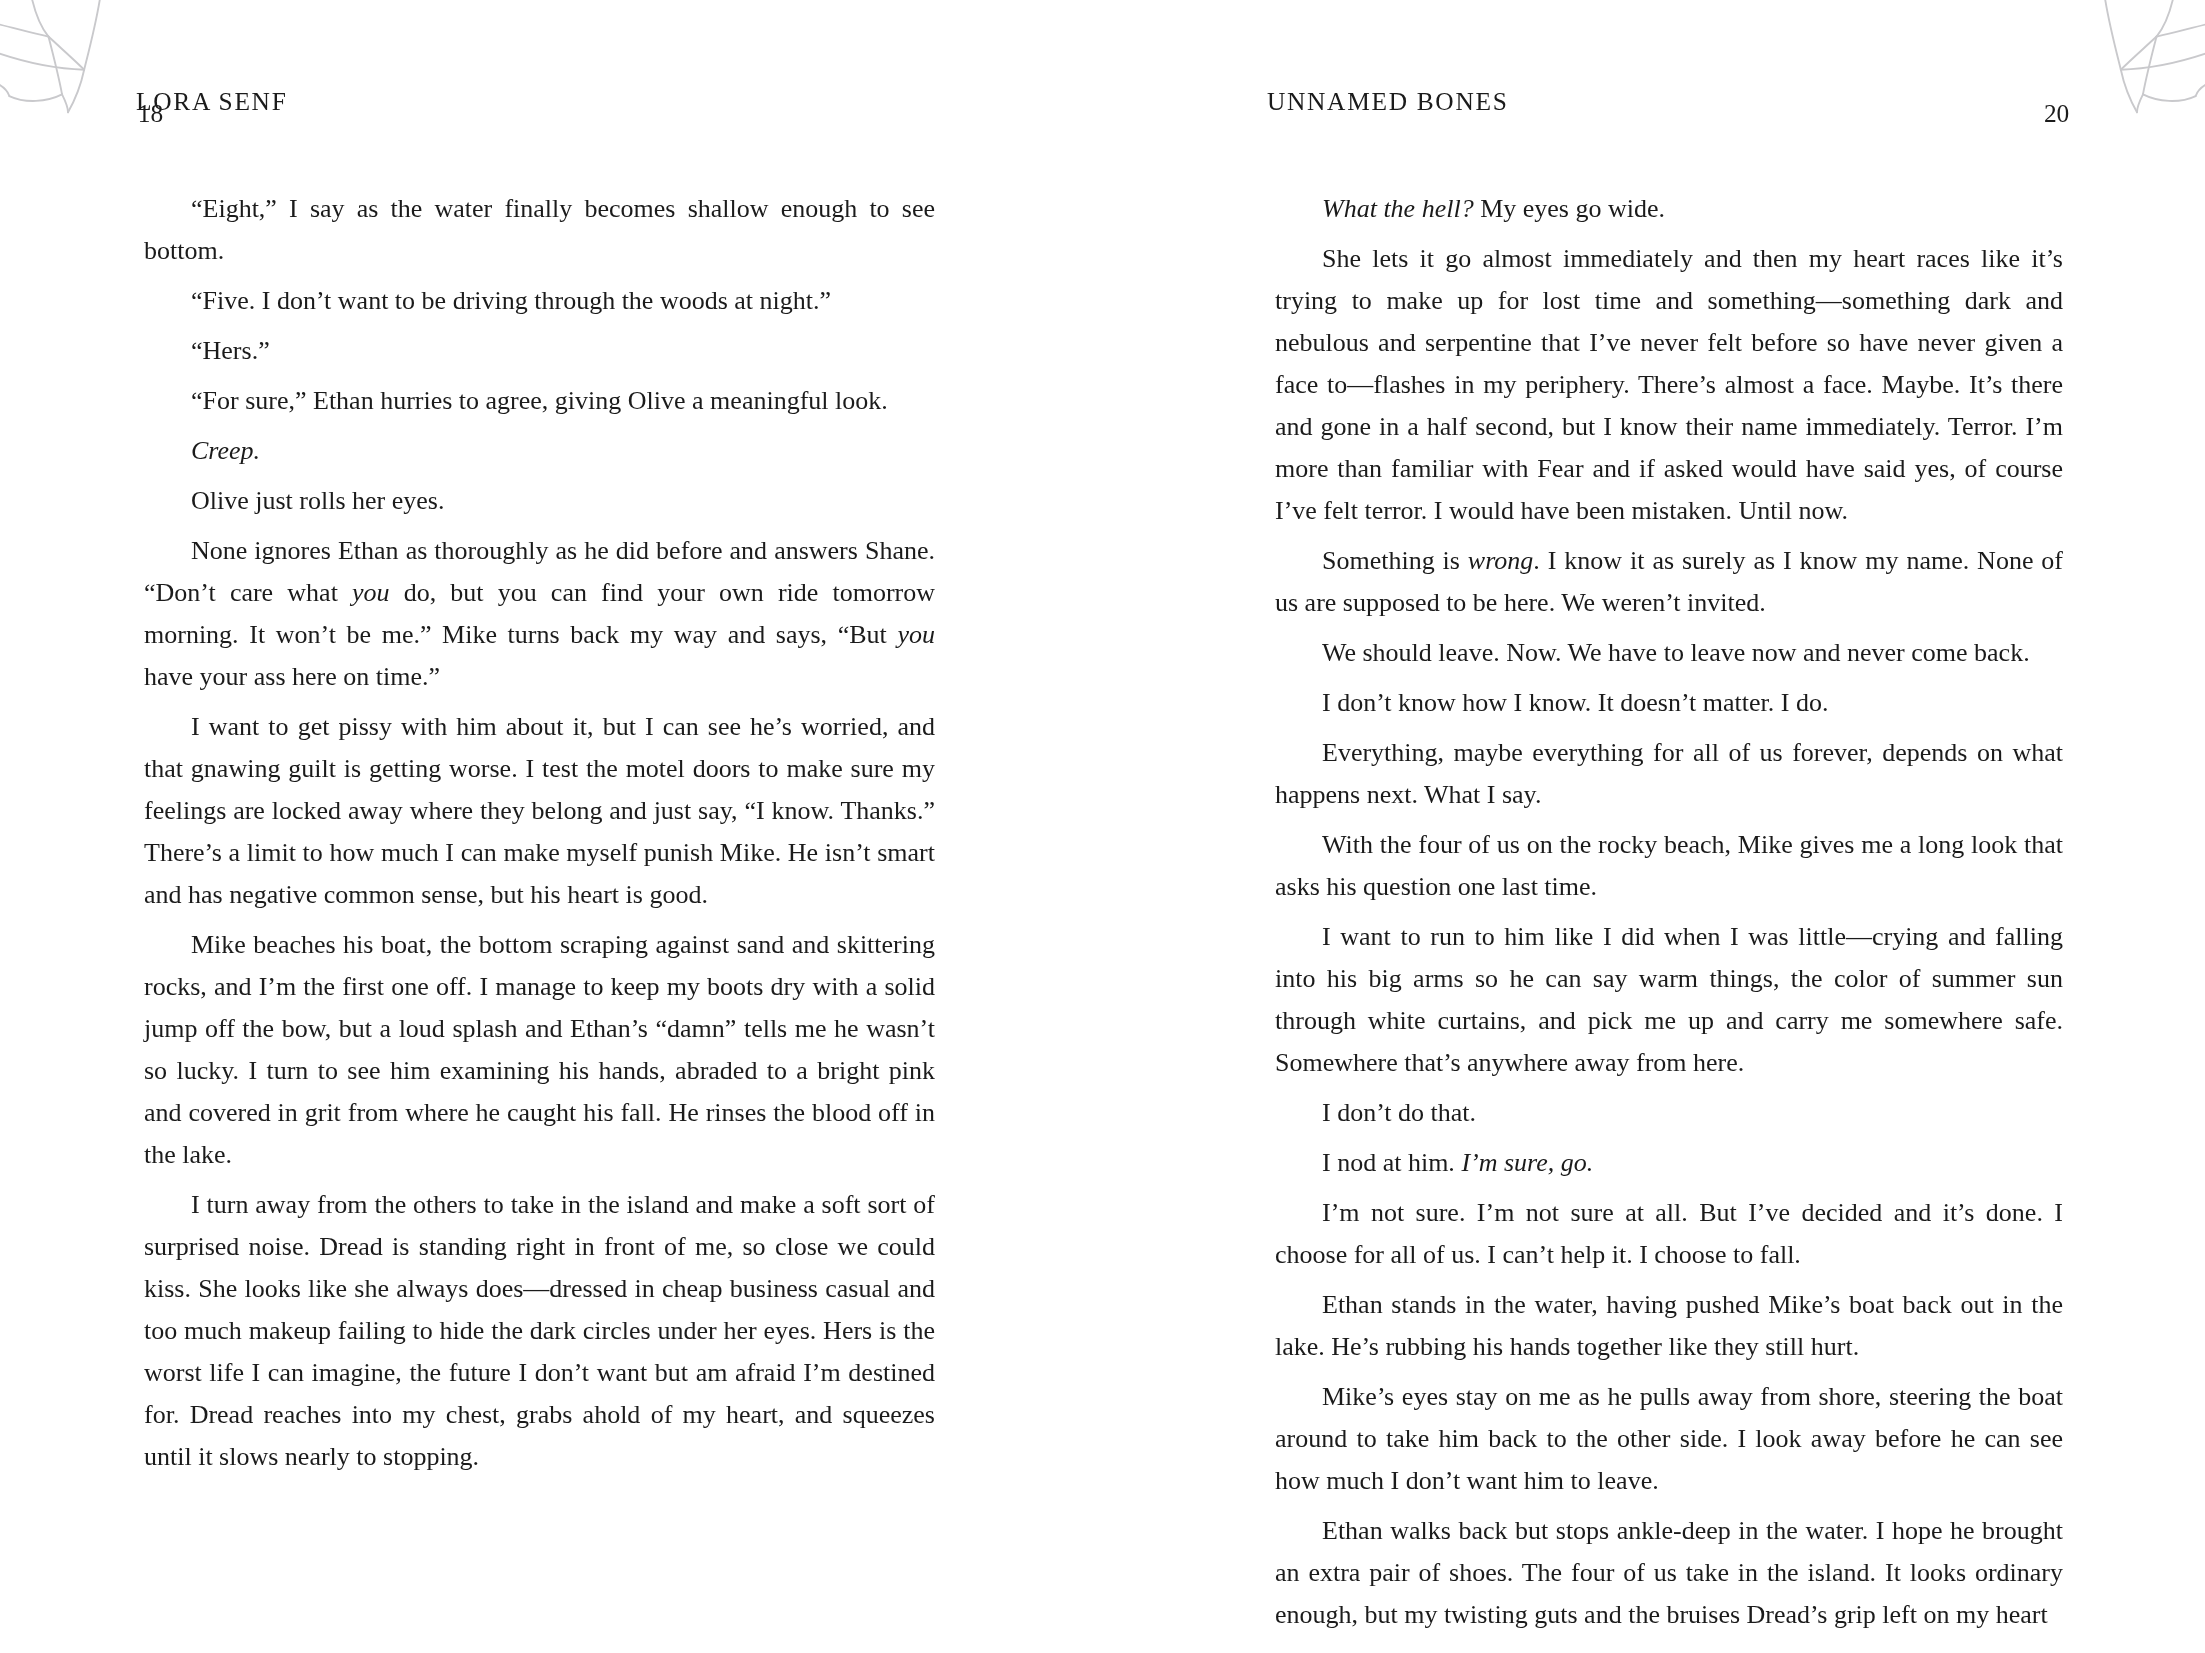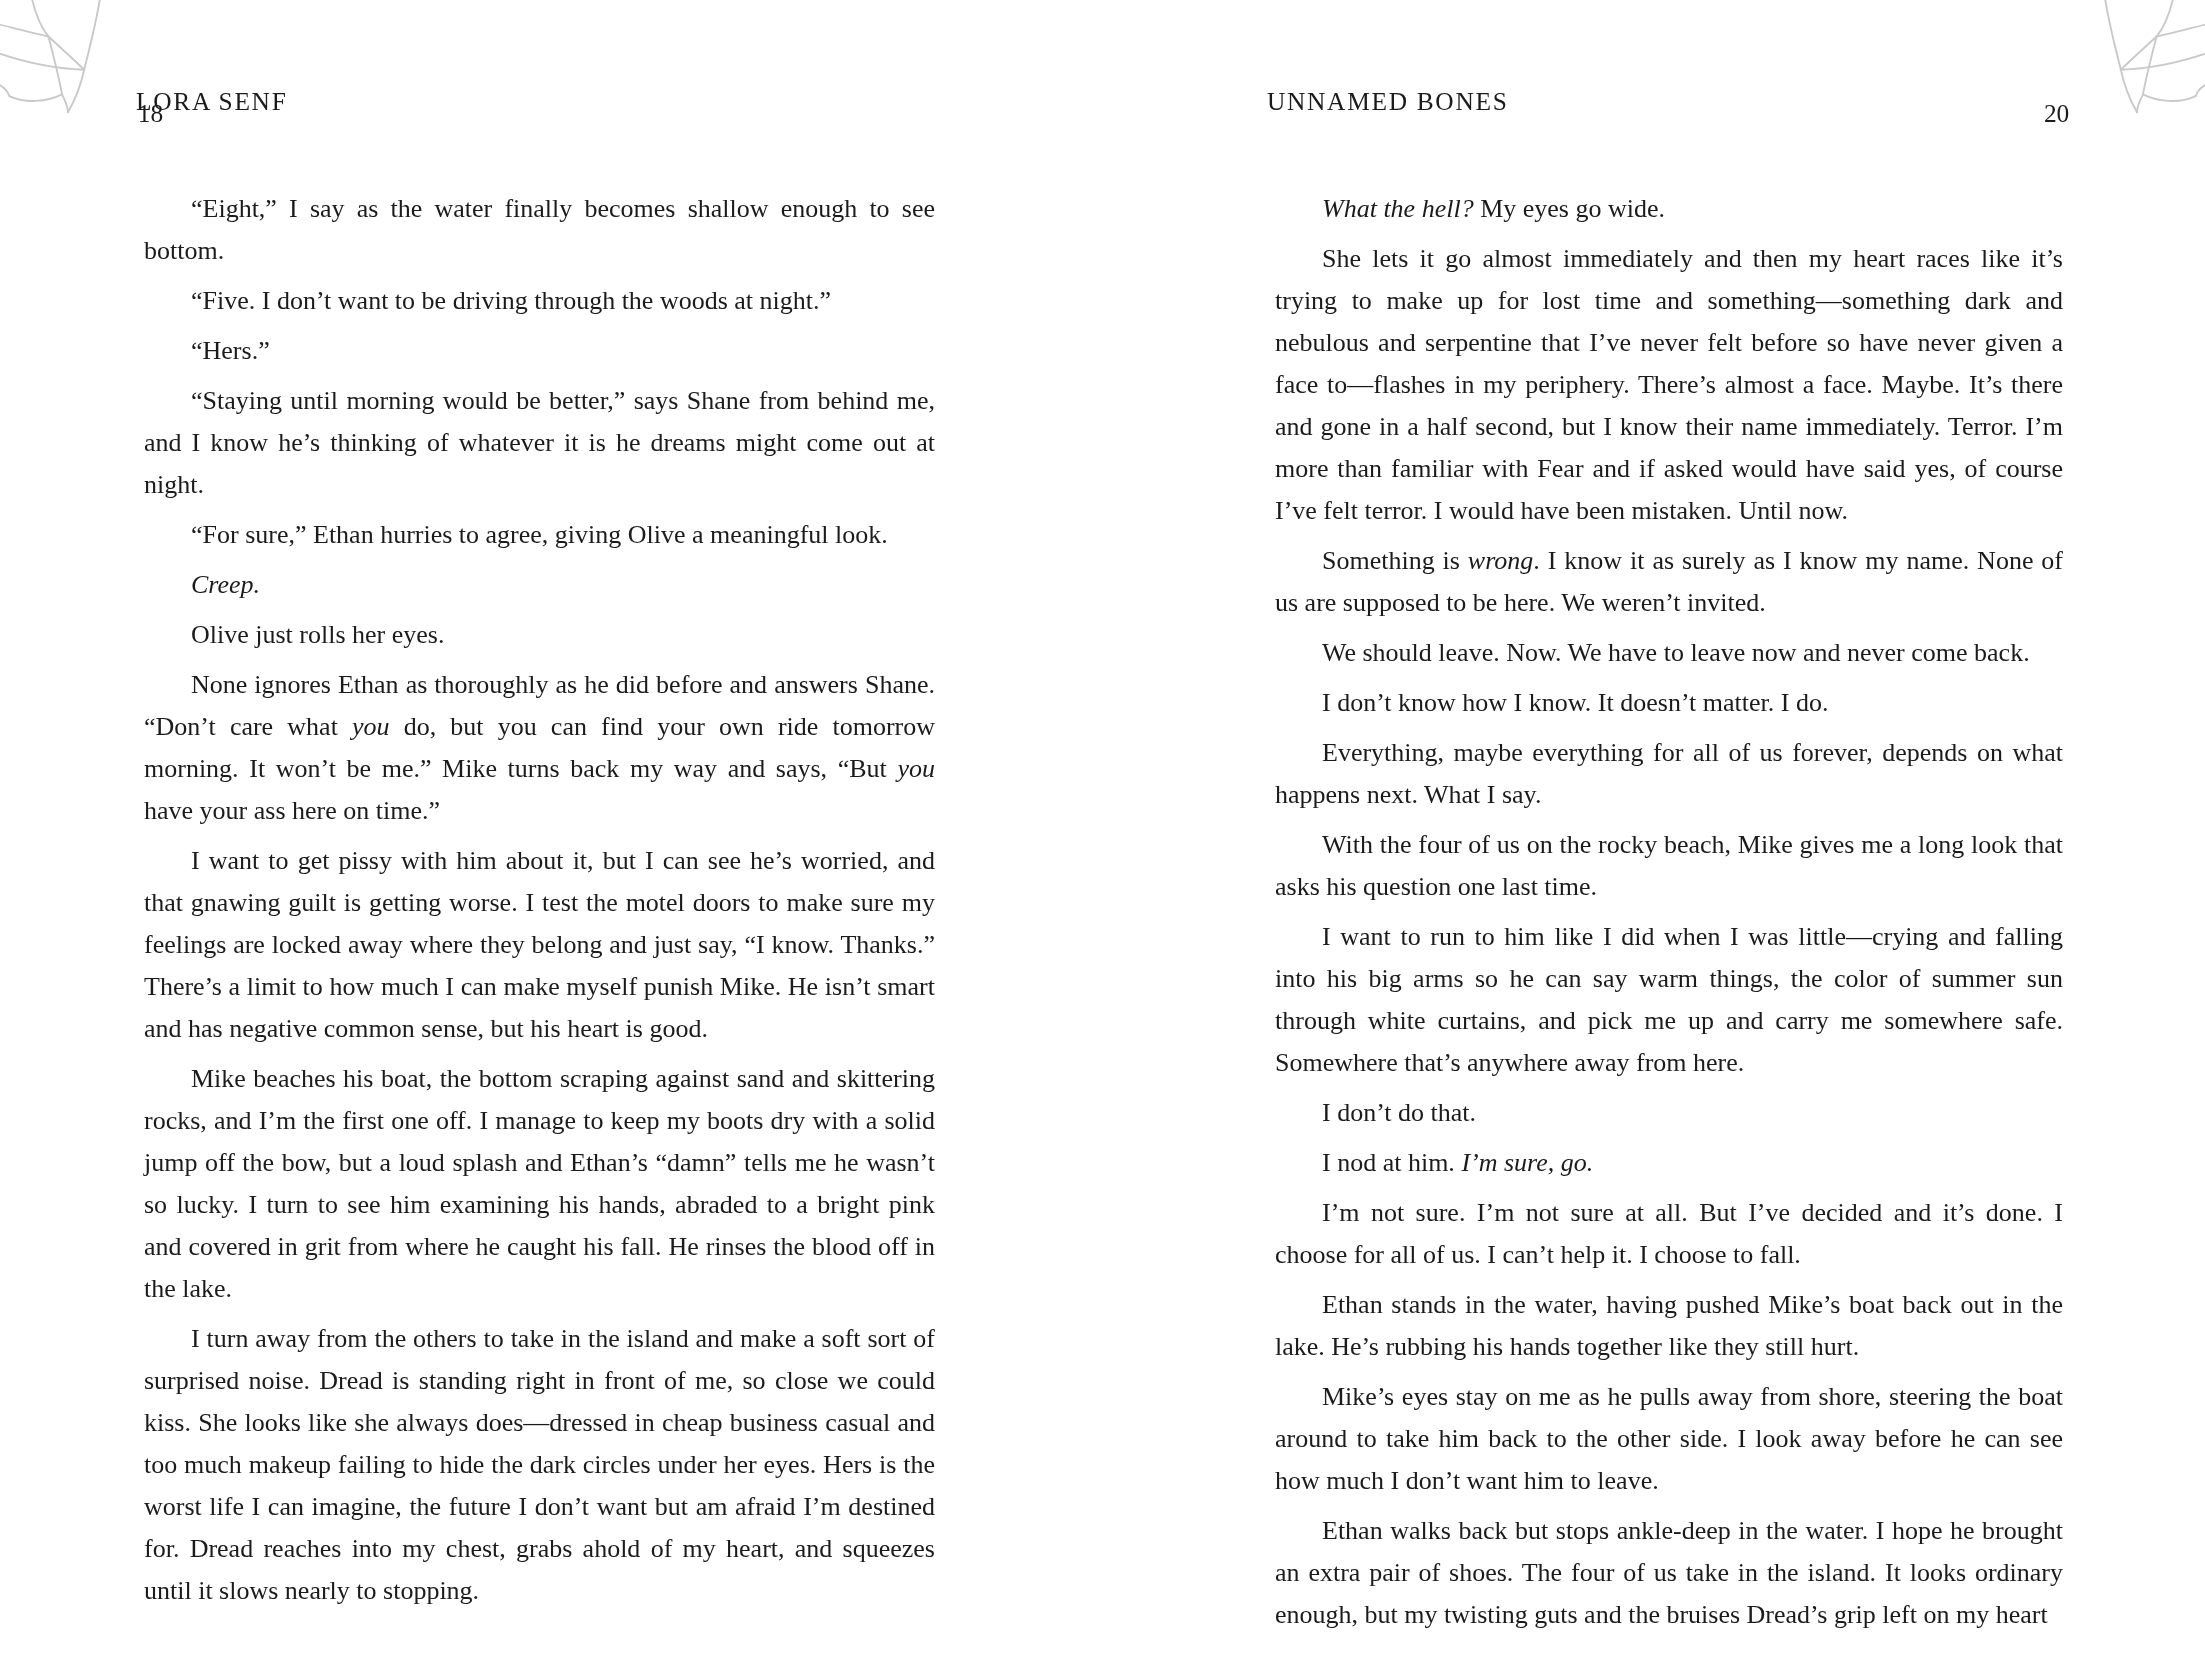--- a/index.html
+++ b/index.html
@@ -113,21 +113,20 @@
 
   <section class="page page-left">
     <header class="page-header">
       <span class="page-num">18</span>
       <span class="running-head">LORA SENF</span>
     </header>
     <div class="page-body">
         <p><span>“Eight,” I say as the water finally becomes shallow enough to see bottom.</span></p>
         <p><span>“Five. I don’t want to be driving through the woods at night.”</span></p>
         <p><span>“Hers.”</span></p>
-        <p><span>“Staying until morning would be better,” says Shane from behind me, and I know he’s thinking of whatever it is he dreams might come out at night.</span></p>
         <p><span>“For sure,” Ethan hurries to agree, giving Olive a meaningful look.</span></p>
         <p><em>Creep.</em></p>
         <p><span>Olive just rolls her eyes.</span></p>
         <p><span>None ignores Ethan as thoroughly as he did before and answers Shane. “Don’t care what </span><em>you</em><span> do, but you can find your own ride tomorrow morning. It won’t be me.” Mike turns back my way and says, “But </span><em>you</em><span> have your ass here on time.”</span></p>
         <p><span>I want to get pissy with him about it, but I can see he’s worried, and that gnawing guilt is getting worse. I test the motel doors to make sure my feelings are locked away where they belong and just say, “I know. Thanks.” There’s a limit to how much I can make myself punish Mike. He isn’t smart and has negative common sense, but his heart is good.</span></p>
         <p><span>Mike beaches his boat, the bottom scraping against sand and skittering rocks, and I’m the first one off. I manage to keep my boots dry with a solid jump off the bow, but a loud splash and Ethan’s “damn” tells me he wasn’t so lucky. I turn to see him examining his hands, abraded to a bright pink and covered in grit from where he caught his fall. He rinses the blood off in the lake.</span></p>
         <p><span>I turn away from the others to take in the island and make a soft sort of surprised noise. Dread is standing right in front of me, so close we could kiss. She looks like she always does—dressed in cheap business casual and too much makeup failing to hide the dark circles under her eyes. Hers is the worst life I can imagine, the future I don’t want but am afraid I’m destined for. Dread reaches into my chest, grabs ahold of my heart, and squeezes until it slows nearly to stopping.</span></p>
       </div>
   </section>
 

